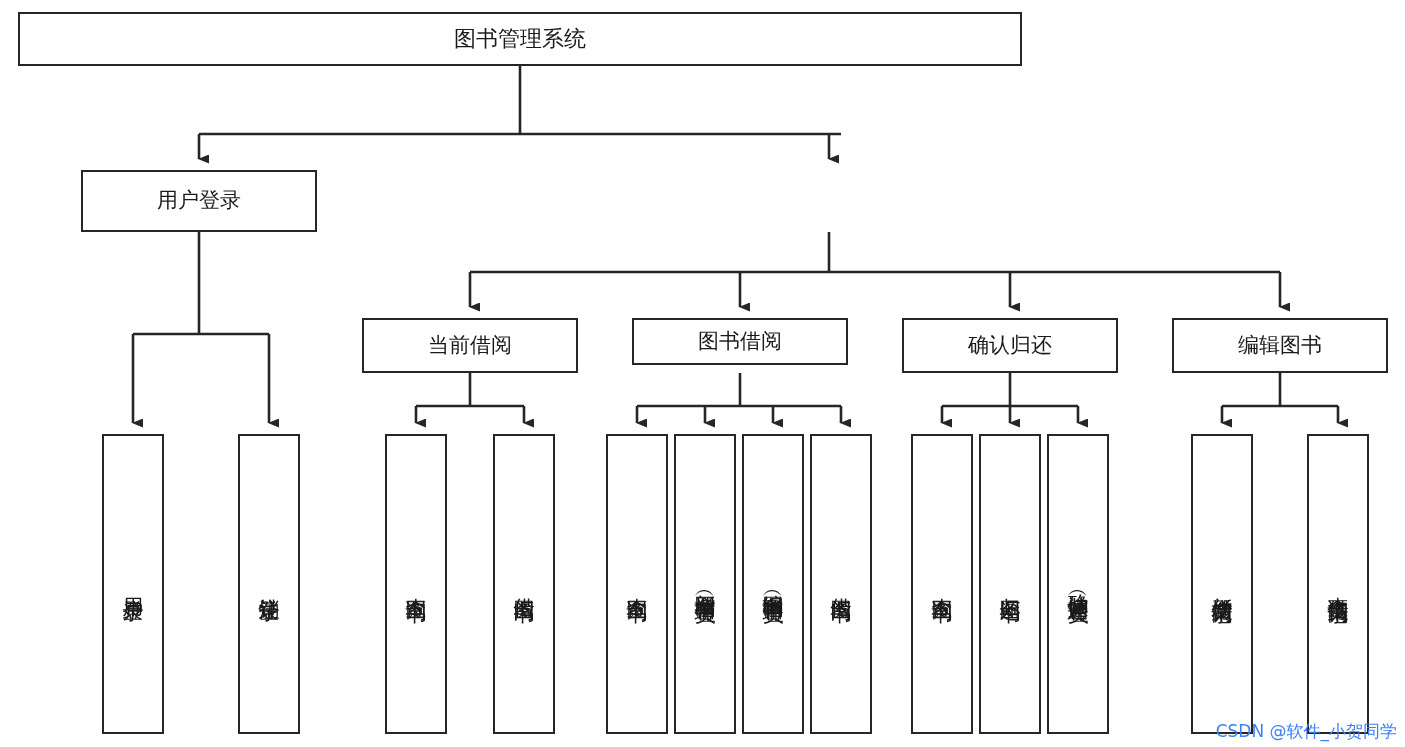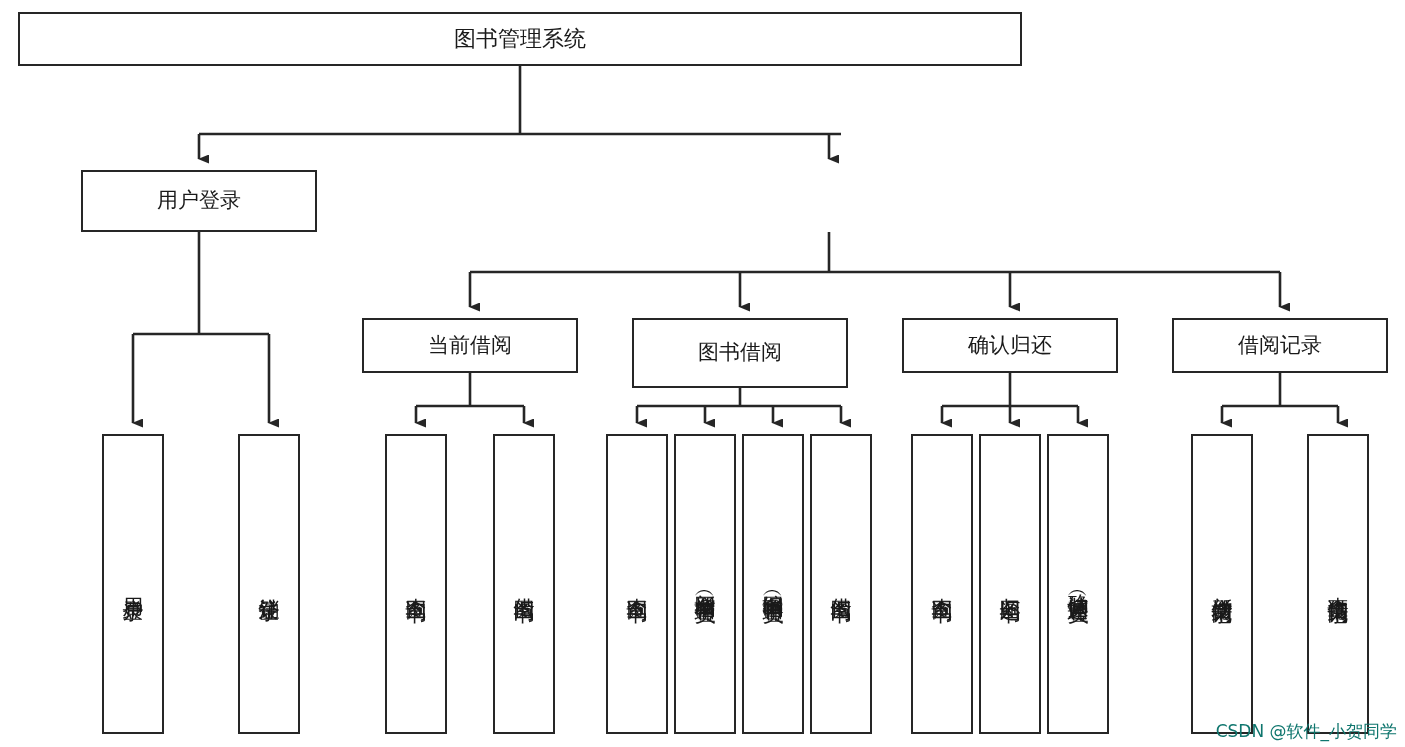--- a/index.html
+++ b/index.html
@@ -60,21 +60,21 @@
     letter-spacing: 1.5px;
     line-height: 1.05;
     white-space: normal;
     max-height: 268px;
   }
   #watermark {
     position: absolute;
     right: 8px;
     bottom: 4px;
     font-size: 17px;
-    color: #0f766e;
+    color: #3b82f6;
     z-index: 5;
     white-space: nowrap;
     font-family: "DejaVu Sans", "Liberation Sans", sans-serif;
   }
 </style>
 </head>
 <body>
 
 <div id="diagram-root">
 
@@ -133,28 +133,28 @@
     <span class="node-label">图书管理系统</span>
   </div>
 
   <div class="node horiz" style="left:81px; top:170px; width:236px; height:62px;">
     <span class="node-label">用户登录</span>
   </div>
 
   <div class="node horiz" style="left:362px; top:318px; width:216px; height:55px;">
     <span class="node-label">当前借阅</span>
   </div>
-  <div class="node horiz" style="left:632px; top:318px; width:216px; height:70px;">
+  <div class="node horiz" style="left:632px; top:318px; width:216px; height:47px;">
     <span class="node-label">图书借阅</span>
   </div>
   <div class="node horiz" style="left:902px; top:318px; width:216px; height:55px;">
     <span class="node-label">确认归还</span>
   </div>
   <div class="node horiz" style="left:1172px; top:318px; width:216px; height:55px;">
-    <span class="node-label">借阅记录</span>
+    <span class="node-label">编辑图书</span>
   </div>
 
   <div class="node vert" style="left:102px; top:434px; width:62px; height:300px;">
     <span class="node-label">用户登录</span>
   </div>
   <div class="node vert" style="left:238px; top:434px; width:62px; height:300px;">
     <span class="node-label">注销登录</span>
   </div>
 
   <div class="node vert" style="left:385px; top:434px; width:62px; height:300px;">

